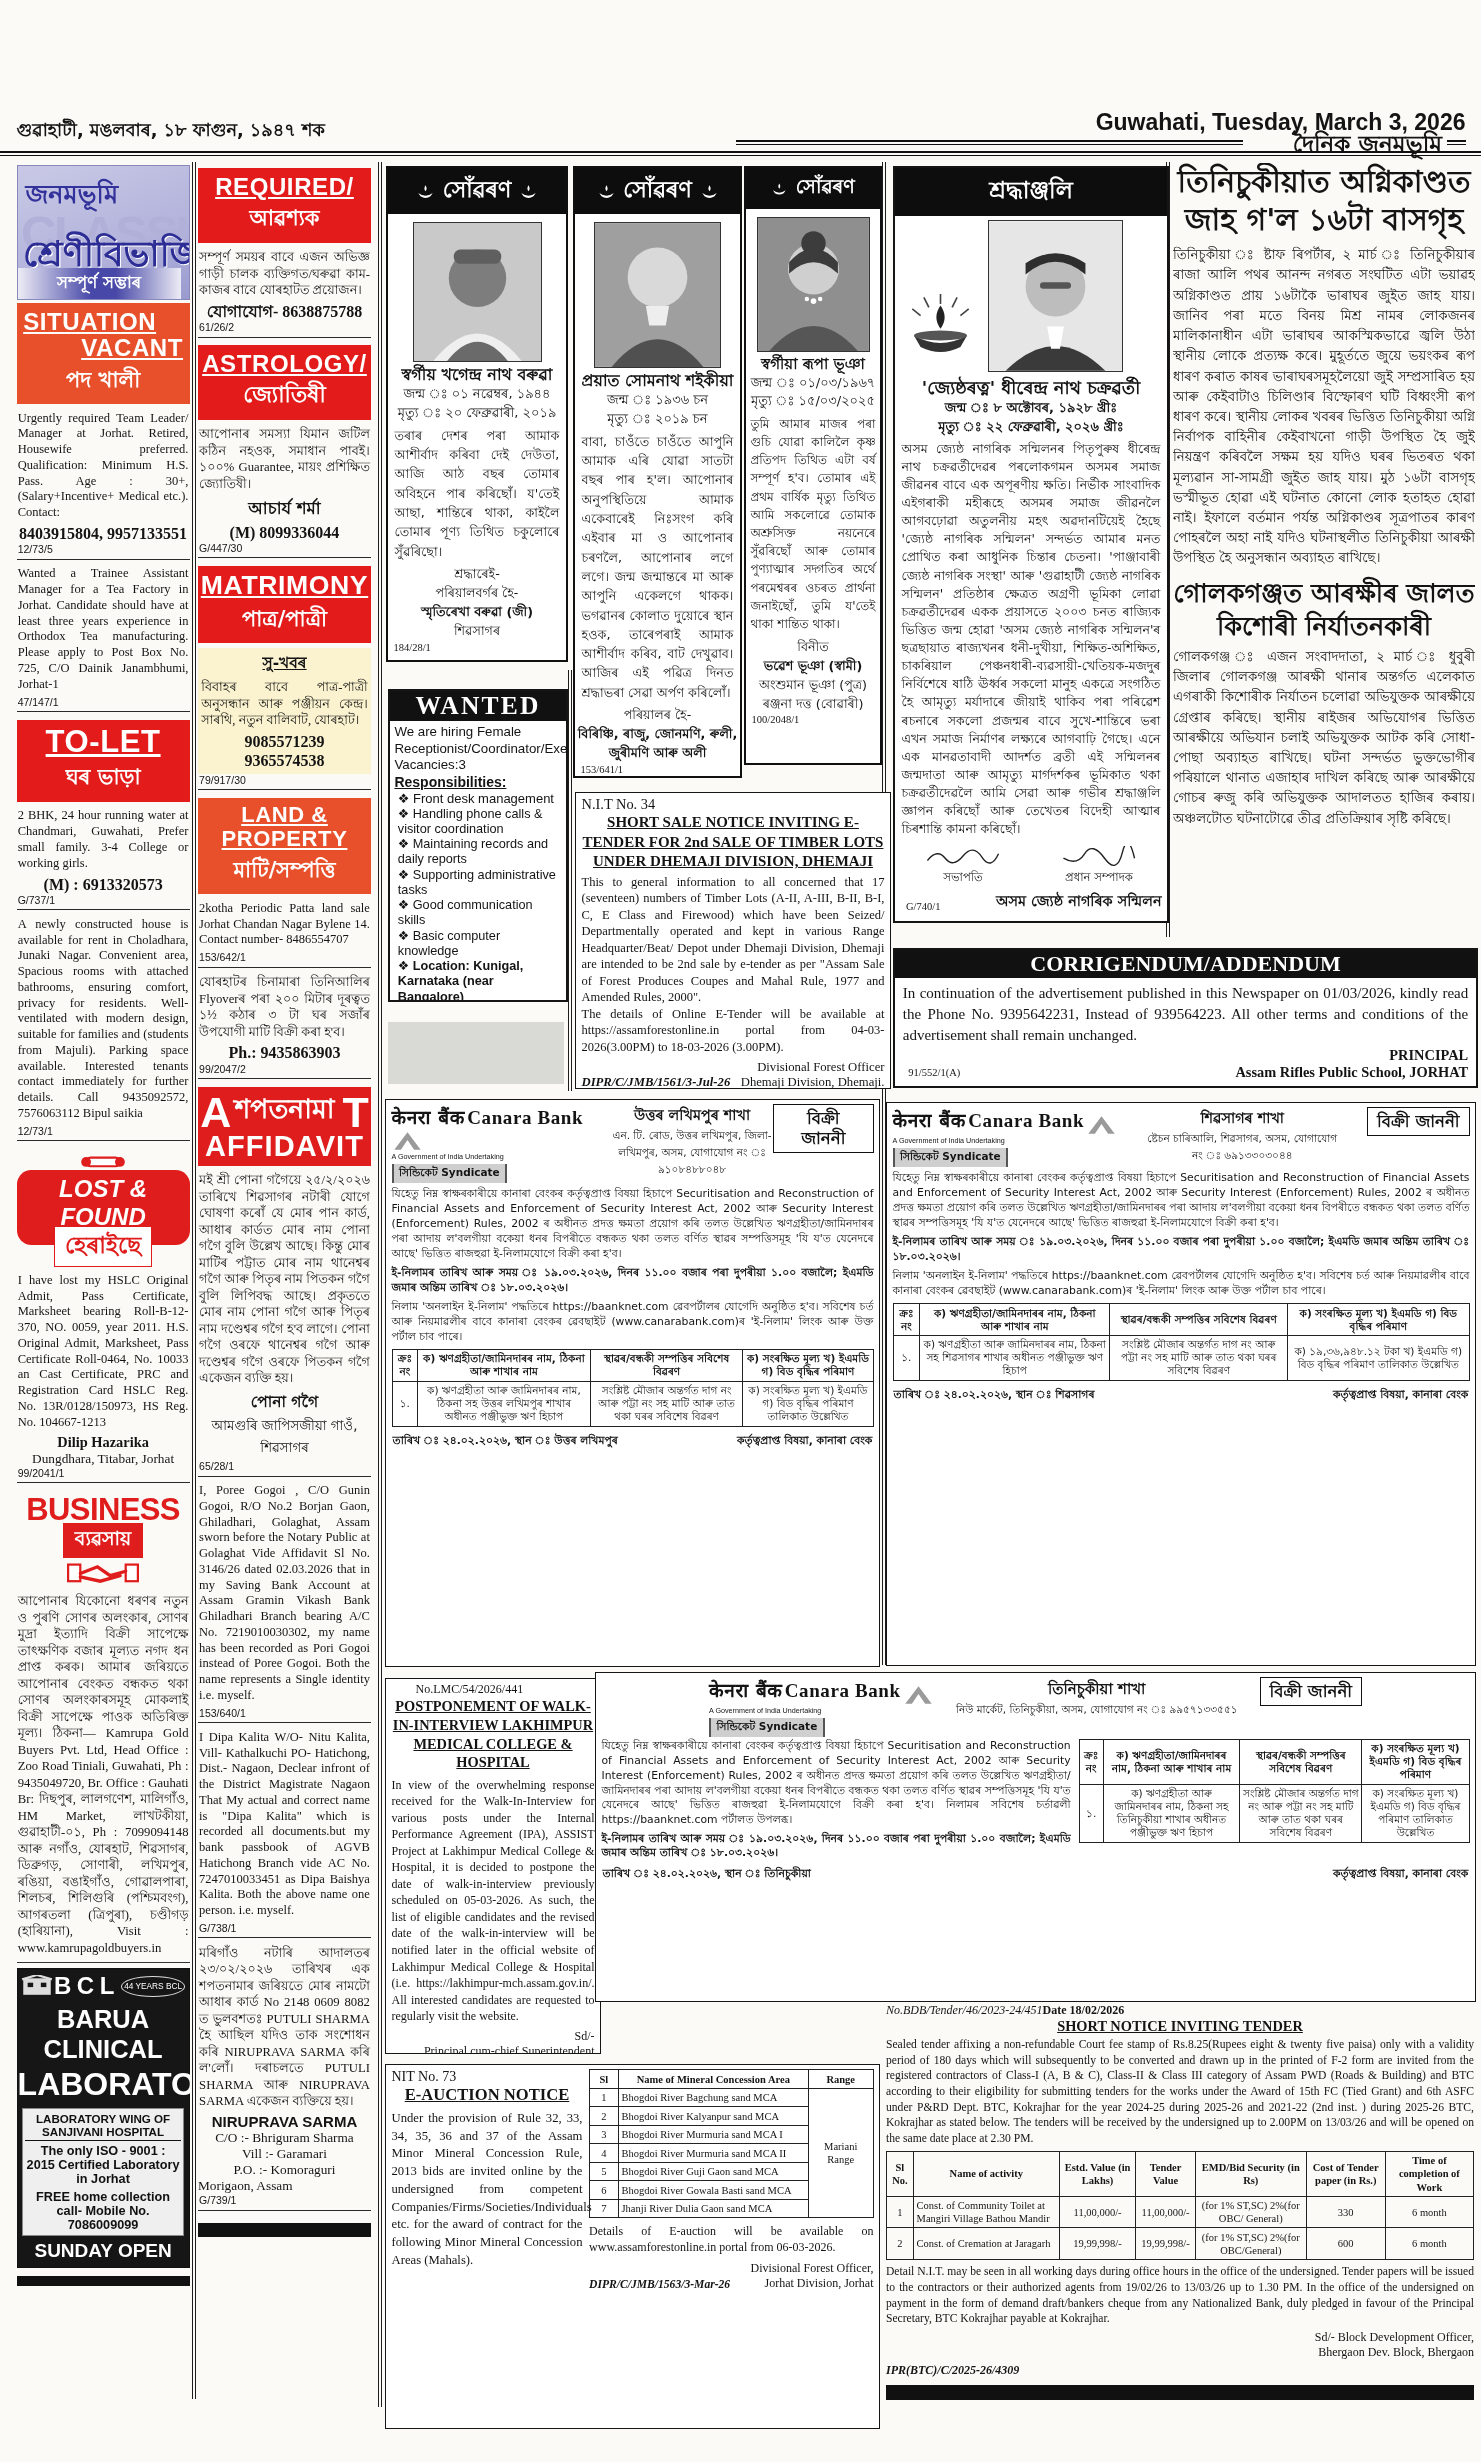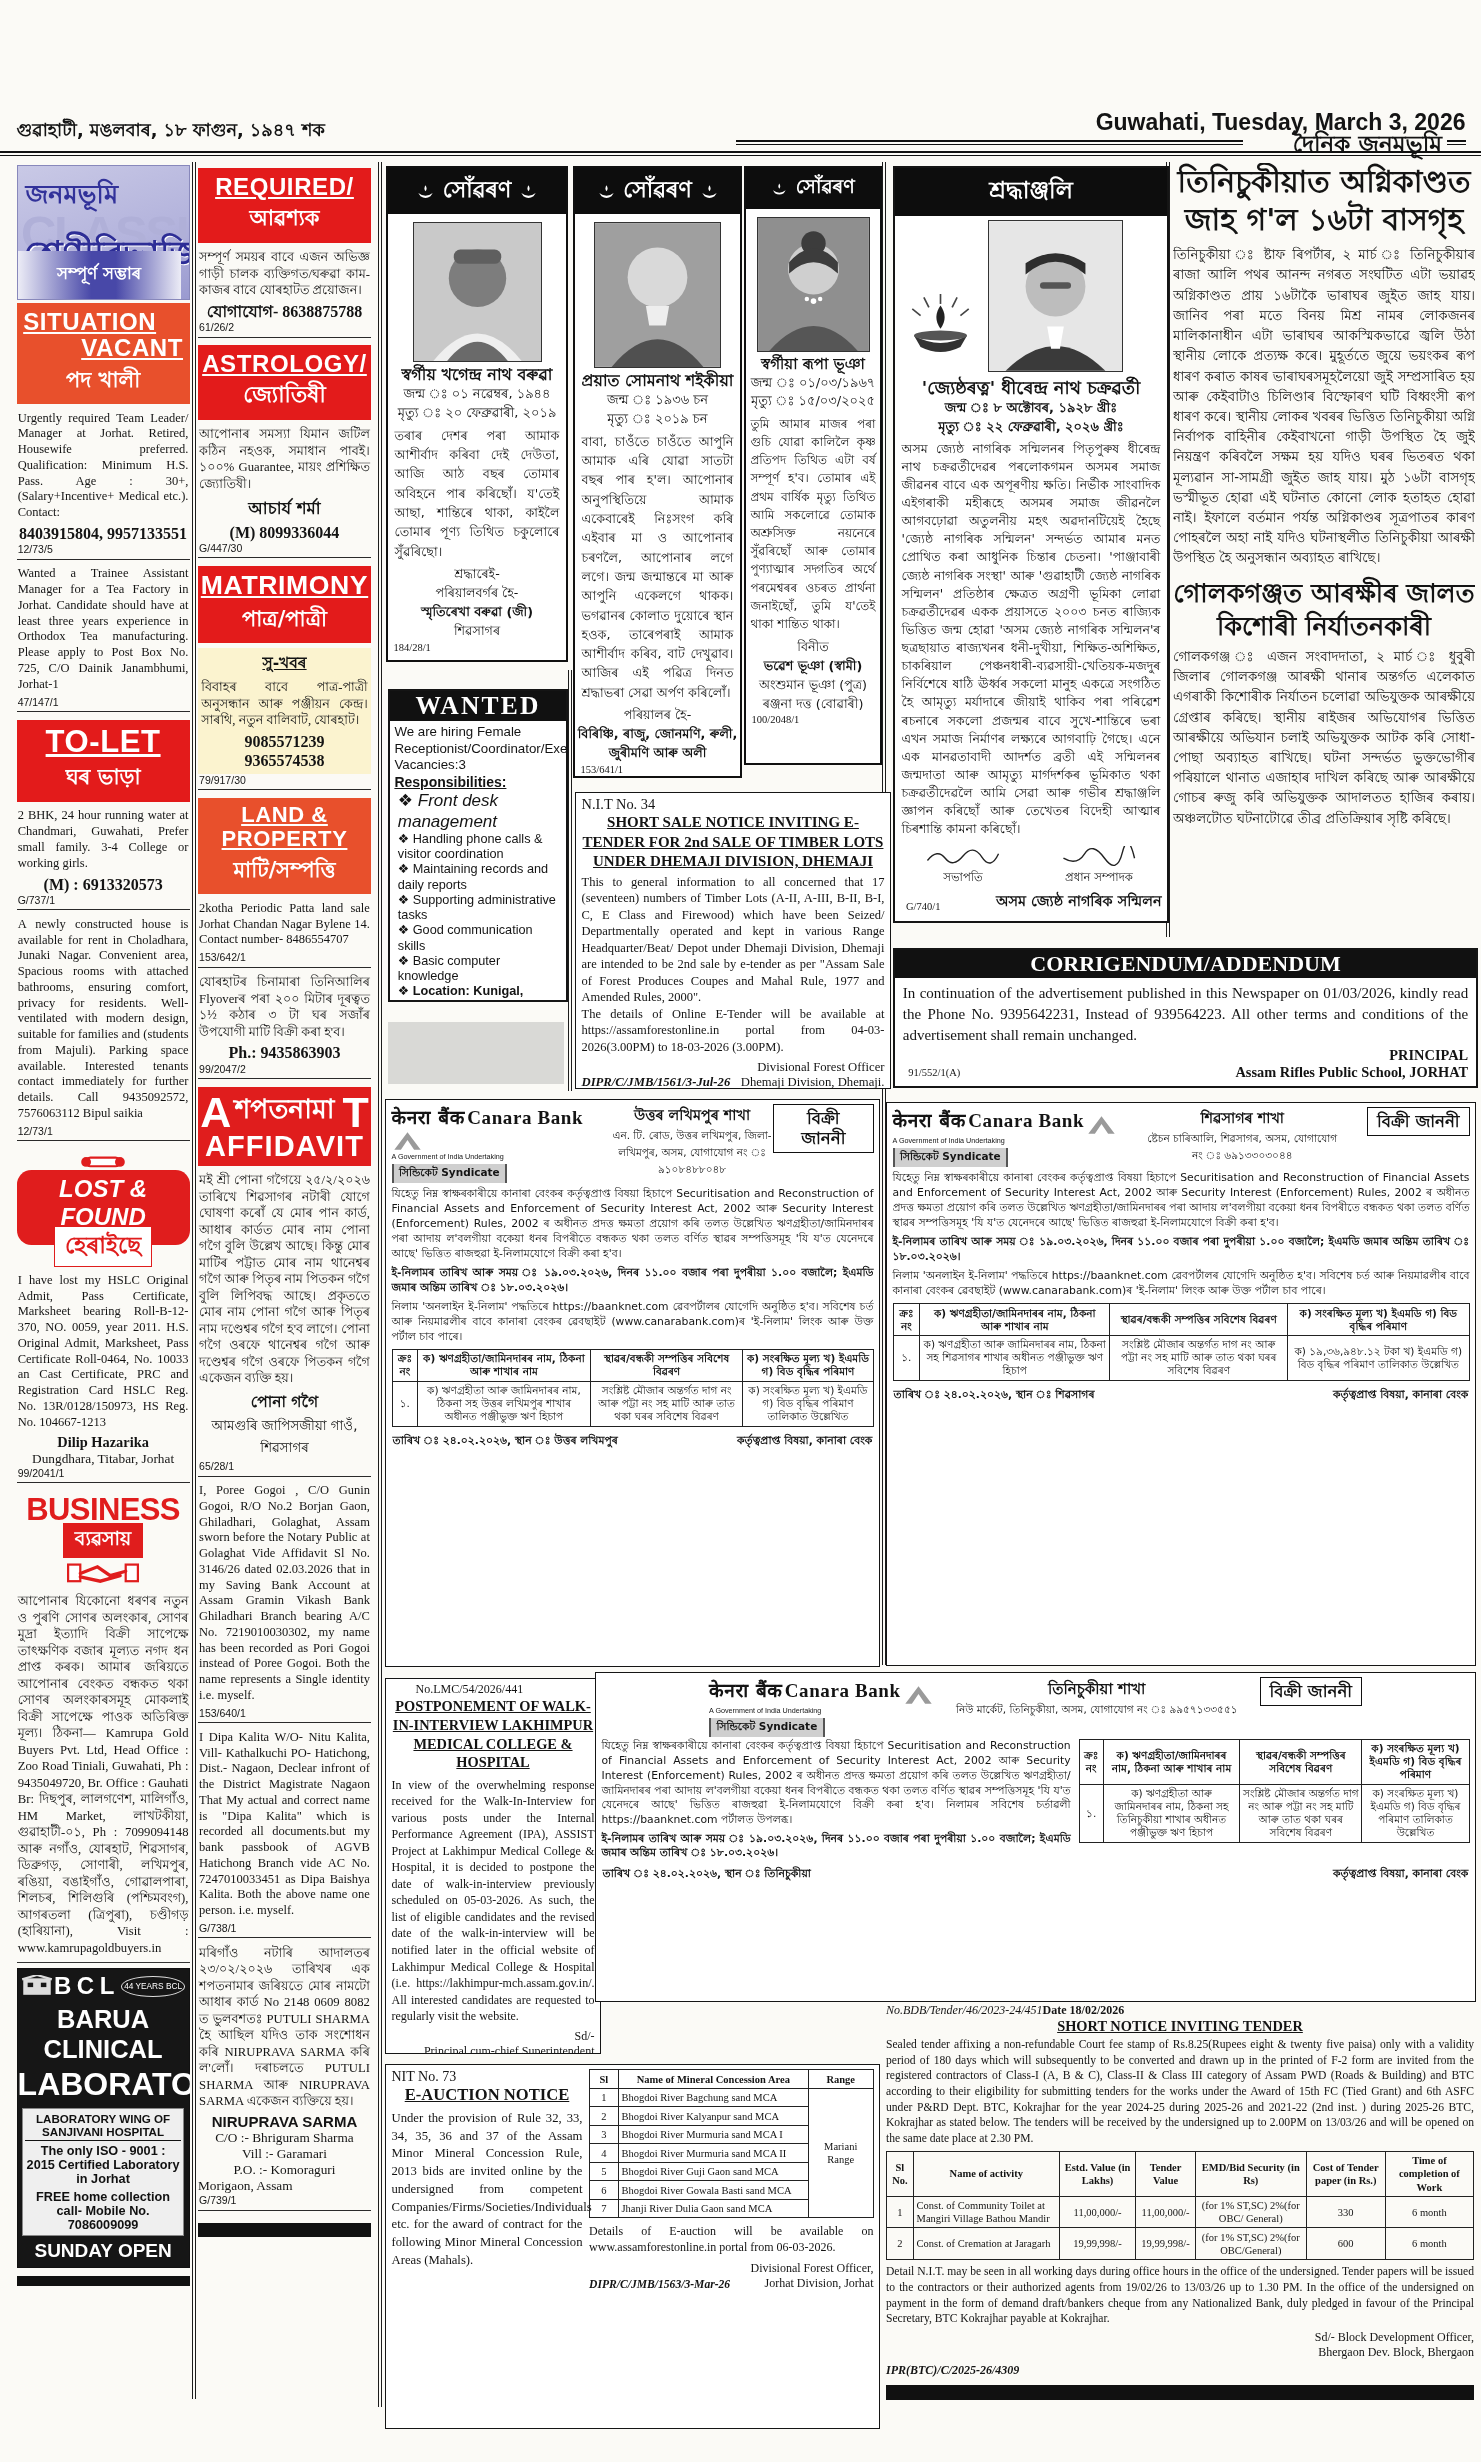--- a/index.html
+++ b/index.html
@@ -62,21 +62,21 @@
   <div class="vdiv" style="left:378px;top:162px;height:2245px;"></div>
   <div class="vdiv" style="left:568px;top:670px;height:421px;"></div>
   <div class="vdiv" style="left:882px;top:162px;height:1503px;"></div>
   <div class="vdiv" style="left:1166px;top:162px;height:775px;"></div>
 
   <div class="abs col" style="left:16.6px;top:165px;width:173px;height:2121px;overflow:hidden;">
     <div style="position:relative;height:183px;background:linear-gradient(160deg,#c9c9e6 0%,#b3b3dc 60%,#9a9ad0 100%);border:0.6px solid #8888bb;overflow:hidden;">
       <div class="sans" style="position:absolute;left:3.3px;top:39px;font-size:49px;font-weight:bold;color:#b0b0d8;letter-spacing:-2.2px;">CLASSIFIEDS</div>
       <div class="as" style="position:absolute;left:7.8px;top:8.9px;font-size:25.5px;font-weight:bold;color:#32329a;">জনমভূমি</div>
       <div class="as" style="position:absolute;left:5.5px;top:61px;font-size:35px;font-weight:bold;color:#2d2d96;text-shadow:1.1px 1.1px 0 #fff;">শ্ৰেণীবিভাজিত</div>
-      <div style="position:absolute;left:0;right:8px;bottom:0;height:48px;background:linear-gradient(90deg,#ececf6,#4848a8 45%,#4848a8 60%,#ececf6);display:flex;align-items:center;justify-content:center;">
+      <div style="position:absolute;left:0;right:8px;bottom:0;height:31px;background:linear-gradient(90deg,#ececf6,#4848a8 45%,#4848a8 60%,#ececf6);display:flex;align-items:center;justify-content:center;">
         <span class="as" style="color:#fff;font-size:16.6px;font-weight:bold;">সম্পূৰ্ণ সম্ভাৰ</span>
       </div>
     </div>
 
     <div class="redhdr" style="background:#e8502c;">
       <span class="en" style="text-align:left;padding-left:4.4px;">SITUATION</span>
       <span class="en" style="text-align:right;padding-right:4.4px;">VACANT</span>
       <span class="bn as">পদ খালী</span>
     </div>
     <div class="ad"><span>Urgently required Team Leader/ Manager at Jorhat. Retired, Housewife preferred. Qualification: Minimum H.S. Pass. Age : 30+, (Salary+Incentive+ Medical etc.). Contact:</span></div>
@@ -294,21 +294,21 @@
     <div class="oclose as">অংশুমান ভূঞা (পুত্ৰ)</div>
     <div class="oclose as">ৰঞ্জনা দত্ত (বোৱাৰী)</div>
     <div class="ocode">100/2048/1</div>
   </div>
 
   <div class="nbox sans" style="left:388px;top:689px;width:176px;height:309px;border-width:2.8px;">
     <div style="background:#111;color:#fff;text-align:center;font-size:25.5px;font-weight:bold;font-family:'Liberation Serif',serif;letter-spacing:2.2px;">WANTED</div>
     <div style="font-size:13.3px;line-height:1.22;padding:3.3px 4.4px 0;">We are hiring Female Receptionist/Coordinator/Executive– Vacancies:3</div>
     <div style="font-size:14px;font-weight:bold;text-decoration:underline;padding:1.1px 4.4px;">Responsibilities:</div>
     <ul style="margin:0;padding:0 4.4px 0 7.8px;list-style:none;">
-      <li style="font-size:17px;line-height:1.2;font-style:italic;">❖ <span>Front desk management</span></li>
+      <li style="font-size:13px;line-height:1.2;">❖ <span>Front desk management</span></li>
       <li style="font-size:12.7px;line-height:1.2;">❖ <span>Handling phone calls &amp; visitor coordination</span></li>
       <li style="font-size:12.7px;line-height:1.2;">❖ <span>Maintaining records and daily reports</span></li>
       <li style="font-size:12.7px;line-height:1.2;">❖ <span>Supporting administrative tasks</span></li>
       <li style="font-size:12.7px;line-height:1.2;">❖ <span>Good communication skills</span></li>
       <li style="font-size:12.7px;line-height:1.2;">❖ <span>Basic computer knowledge</span></li>
       <li style="font-size:12.7px;line-height:1.2;font-weight:bold;">❖ <span>Location: Kunigal, Karnataka (near Bangalore)</span></li>
     </ul>
 
   </div>
 

